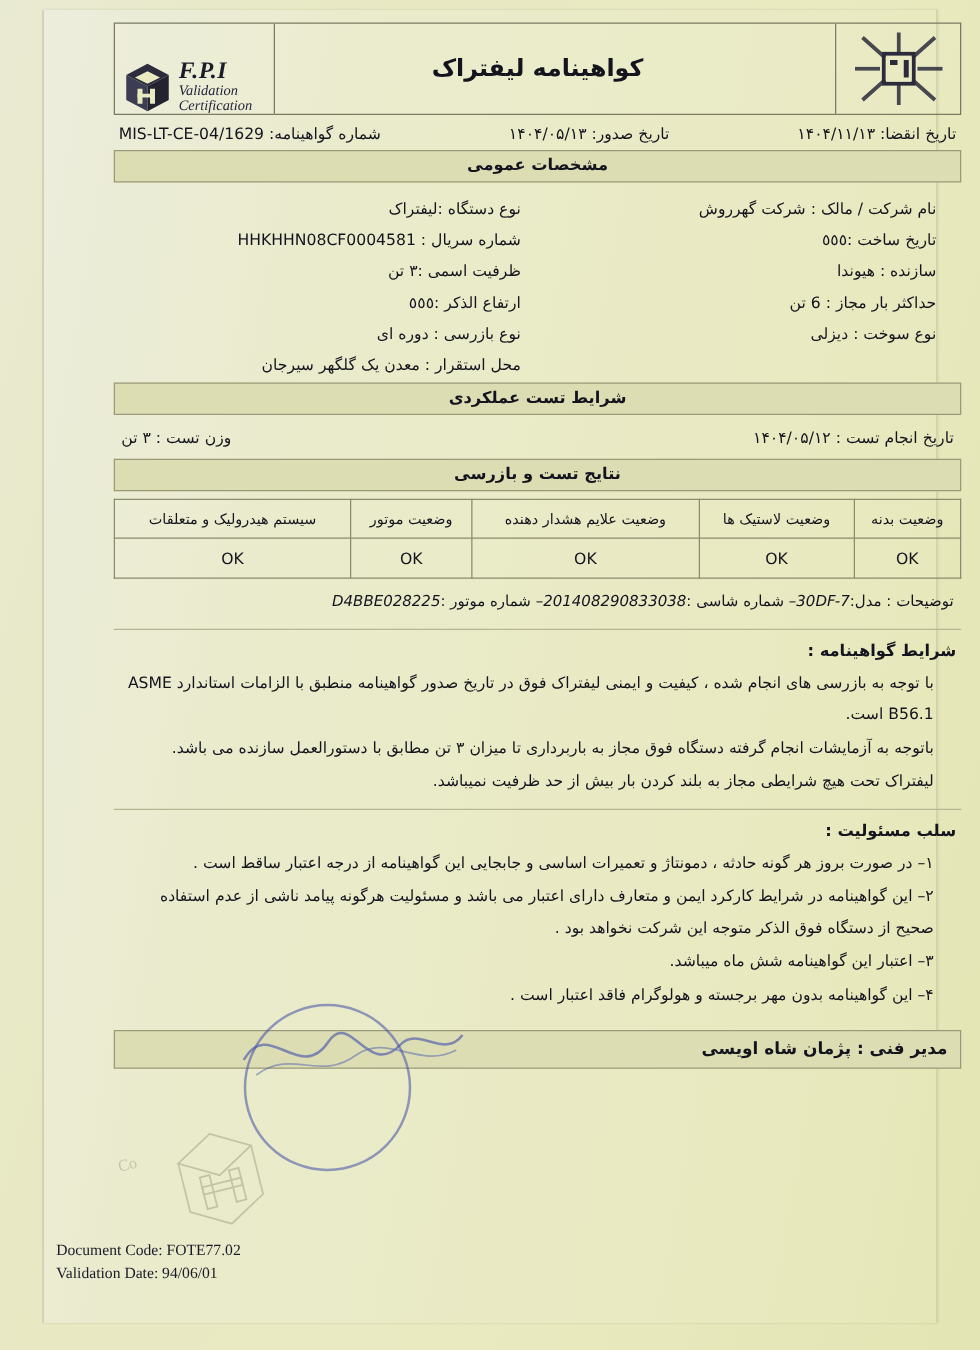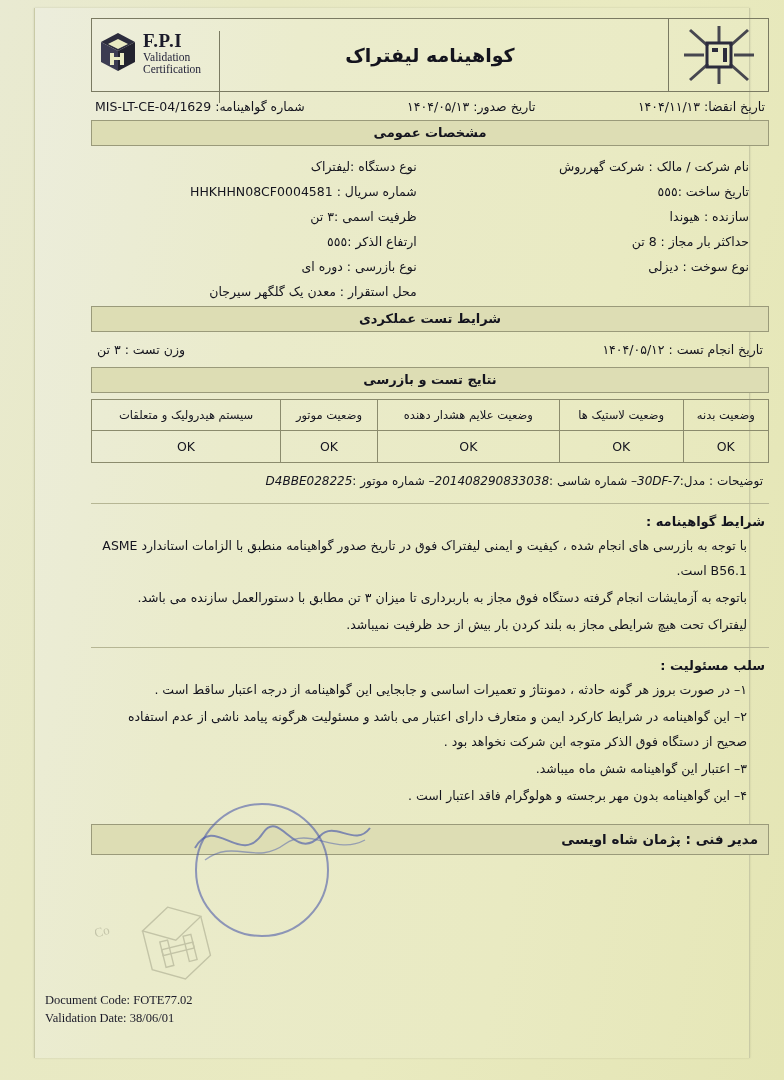--- a/index.html
+++ b/index.html
@@ -44,29 +44,30 @@
     height: 74px;
     border: 1px solid #7a7a62;
     box-sizing: border-box;
     margin: 0 0 0 0;
     background: rgba(255,255,255,0.05);
   }
   .logo-box {
     position: absolute;
     right: auto;
     left: 0;
-    top: 12px;
+    top: 0;
     width: 128px;
     height: 72px;
     border-right: 1px solid #7a7a62;
     box-sizing: border-box;
     display: flex;
-    align-items: flex-start;
+    align-items: flex-end;
     padding-left: 6px;
     direction: ltr;
+    font-style: italic;
   }
   .logo-cube {
     width: 40px;
     height: 42px;
     margin-right: 5px;
     flex: none;
   }
   .logo-text {
     line-height: 1.05;
     font-family: "Liberation Serif", serif;
@@ -301,21 +302,21 @@
         </div>
         <div class="row">
           <div class="col left">تاریخ ساخت :٥٥٥</div>
           <div class="col right">شماره سریال : HHKHHN08CF0004581</div>
         </div>
         <div class="row">
           <div class="col left">سازنده : هیوندا</div>
           <div class="col right">ظرفیت اسمی :۳ تن</div>
         </div>
         <div class="row">
-          <div class="col left">حداکثر بار مجاز : 8 تن</div>
+          <div class="col left">حداکثر بار مجاز : 6 تن</div>
           <div class="col right">ارتفاع الذکر :٥٥٥</div>
         </div>
         <div class="row">
           <div class="col left">نوع سوخت : دیزلی</div>
           <div class="col right">نوع بازرسی : دوره ای</div>
         </div>
         <div class="row">
           <div class="col left"></div>
           <div class="col right">محل استقرار : معدن یک گلگهر سیرجان</div>
         </div>
@@ -390,16 +391,16 @@
         <rect x="66" y="50" width="8" height="26"></rect>
         <rect x="90" y="50" width="8" height="26"></rect>
         <rect x="66" y="58" width="32" height="6"></rect>
         <text x="20" y="30" font-size="13" fill="#6b6b55" stroke="none" font-family="Liberation Serif, serif">PALAYESH PARVARAK Co.</text>
         <text x="16" y="104" font-size="10" fill="#6b6b55" stroke="none" font-family="Liberation Serif, serif">Inspection &amp; Certification</text>
       </g>
     </svg>
 
     <div class="footer">
       <div>Document Code: FOTE77.02</div>
-      <div>Validation Date: 38/06/01</div>
+      <div>Validation Date: 94/06/01</div>
     </div>
   </div>
 </div>
 
 </body></html>

